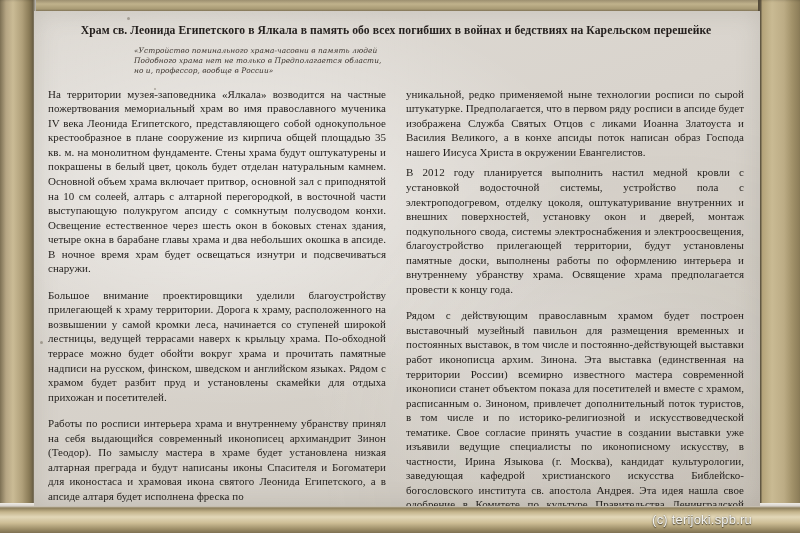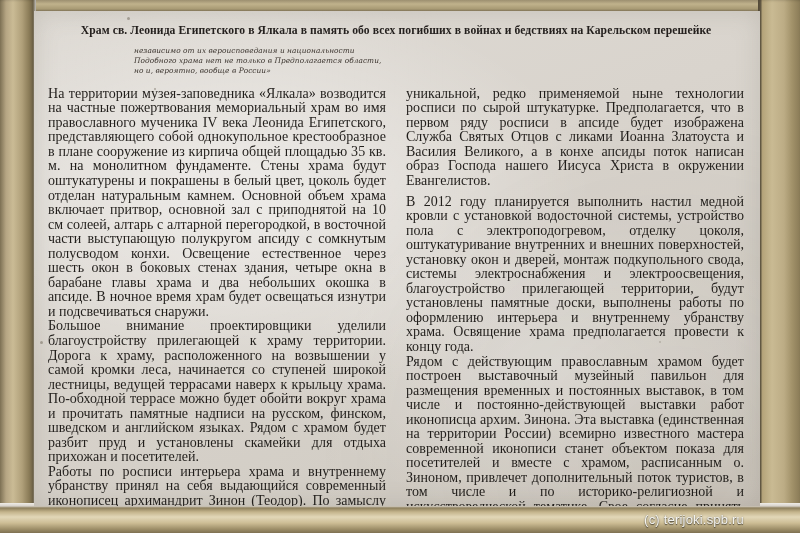--- a/index.html
+++ b/index.html
@@ -127,33 +127,33 @@
     gap: 20px;
   }
   .col {
     flex: 1 1 0;
     min-width: 0;
   }
   .col.right { padding-top: 0; }
 
   .para {
     text-align: justify;
-    font-size: 14px;
+    font-size: 11px;
     line-height: 14.55px;
     color: #211e1b;
     margin: 0;
     hyphens: none;
     letter-spacing: .02px;
   }
-  .para + .para { margin-top: 0; }
+  .para + .para { margin-top: 12px; }
   .para.gap { margin-top: 6px; }
 
   .watermark {
     position: absolute;
-    right: 56px;
+    right: 48px;
     bottom: 6px;
     font-family: "Liberation Sans", "DejaVu Sans", sans-serif;
     font-size: 13px;
     color: #f2f2ef;
     text-shadow: 0 1px 1px rgba(0,0,0,.55), 0 0 2px rgba(0,0,0,.35);
     letter-spacing: .2px;
     z-index: 6;
   }
 
   .speck {
@@ -174,23 +174,23 @@
   <div class="frame-left"></div>
   <div class="frame-right2"></div>
   <div class="frame-bottom"></div>
 
   <div class="board">
     <div class="content">
 
       <h1 class="title">Храм св. Леонида Египетского в Ялкала в память обо всех погибших в войнах и бедствиях на Карельском перешейке</h1>
 
       <div class="epigraph">
-        <span class="ln">независимо  от их вероисповедания и национальности</span>
+        <span class="ln">«Устройство поминального храма-часовни в память людей</span>
         <span class="ln">Подобного храма нет не только в Предполагается области,</span>
-        <span class="ln">но и, вероятно, вообще в России»</span>
+        <span class="ln">но и, профессор, вообще в России»</span>
       </div>
 
       <div class="cols">
 
         <div class="col left">
           <p class="para">На территории музея-заповедника «Ялкала» возводится на частные пожертвования мемориальный храм во имя православного мученика IV века Леонида Египетского, представляющего собой однокупольное крестообразное в плане сооружение из кирпича общей площадью 35 кв. м. на монолитном фундаменте. Стены храма будут оштукатурены и покрашены в белый цвет, цоколь будет отделан натуральным камнем. Основной объем храма включает притвор, основной зал с приподнятой на 10 см солеей, алтарь с алтарной перегородкой, в восточной части выступающую полукругом апсиду с сомкнутым полусводом конхи. Освещение естественное через шесть окон в боковых стенах здания, четыре окна в барабане главы храма и два небольших окошка в апсиде. В ночное время храм будет освещаться изнутри и подсвечиваться снаружи.</p>
           <p class="para">Большое внимание проектировщики уделили благоустройству прилегающей к храму территории. Дорога к храму, расположенного на возвышении у самой кромки леса, начинается со ступеней широкой лестницы, ведущей террасами наверх к крыльцу храма. По-обходной террасе можно будет обойти вокруг храма и прочитать памятные надписи на русском, финском, шведском и английском языках. Рядом с храмом будет разбит пруд и установлены скамейки для отдыха прихожан и посетителей.</p>
           <p class="para">Работы по росписи интерьера храма и внутреннему убранству принял на себя выдающийся современный иконописец архимандрит Зинон (Теодор). По замыслу мастера в храме будет установлена низкая алтарная преграда и будут написаны иконы Спасителя и Богоматери для иконостаса и храмовая икона святого Леонида Египетского, а в апсиде алтаря будет исполнена фреска по</p>
         </div>
 

